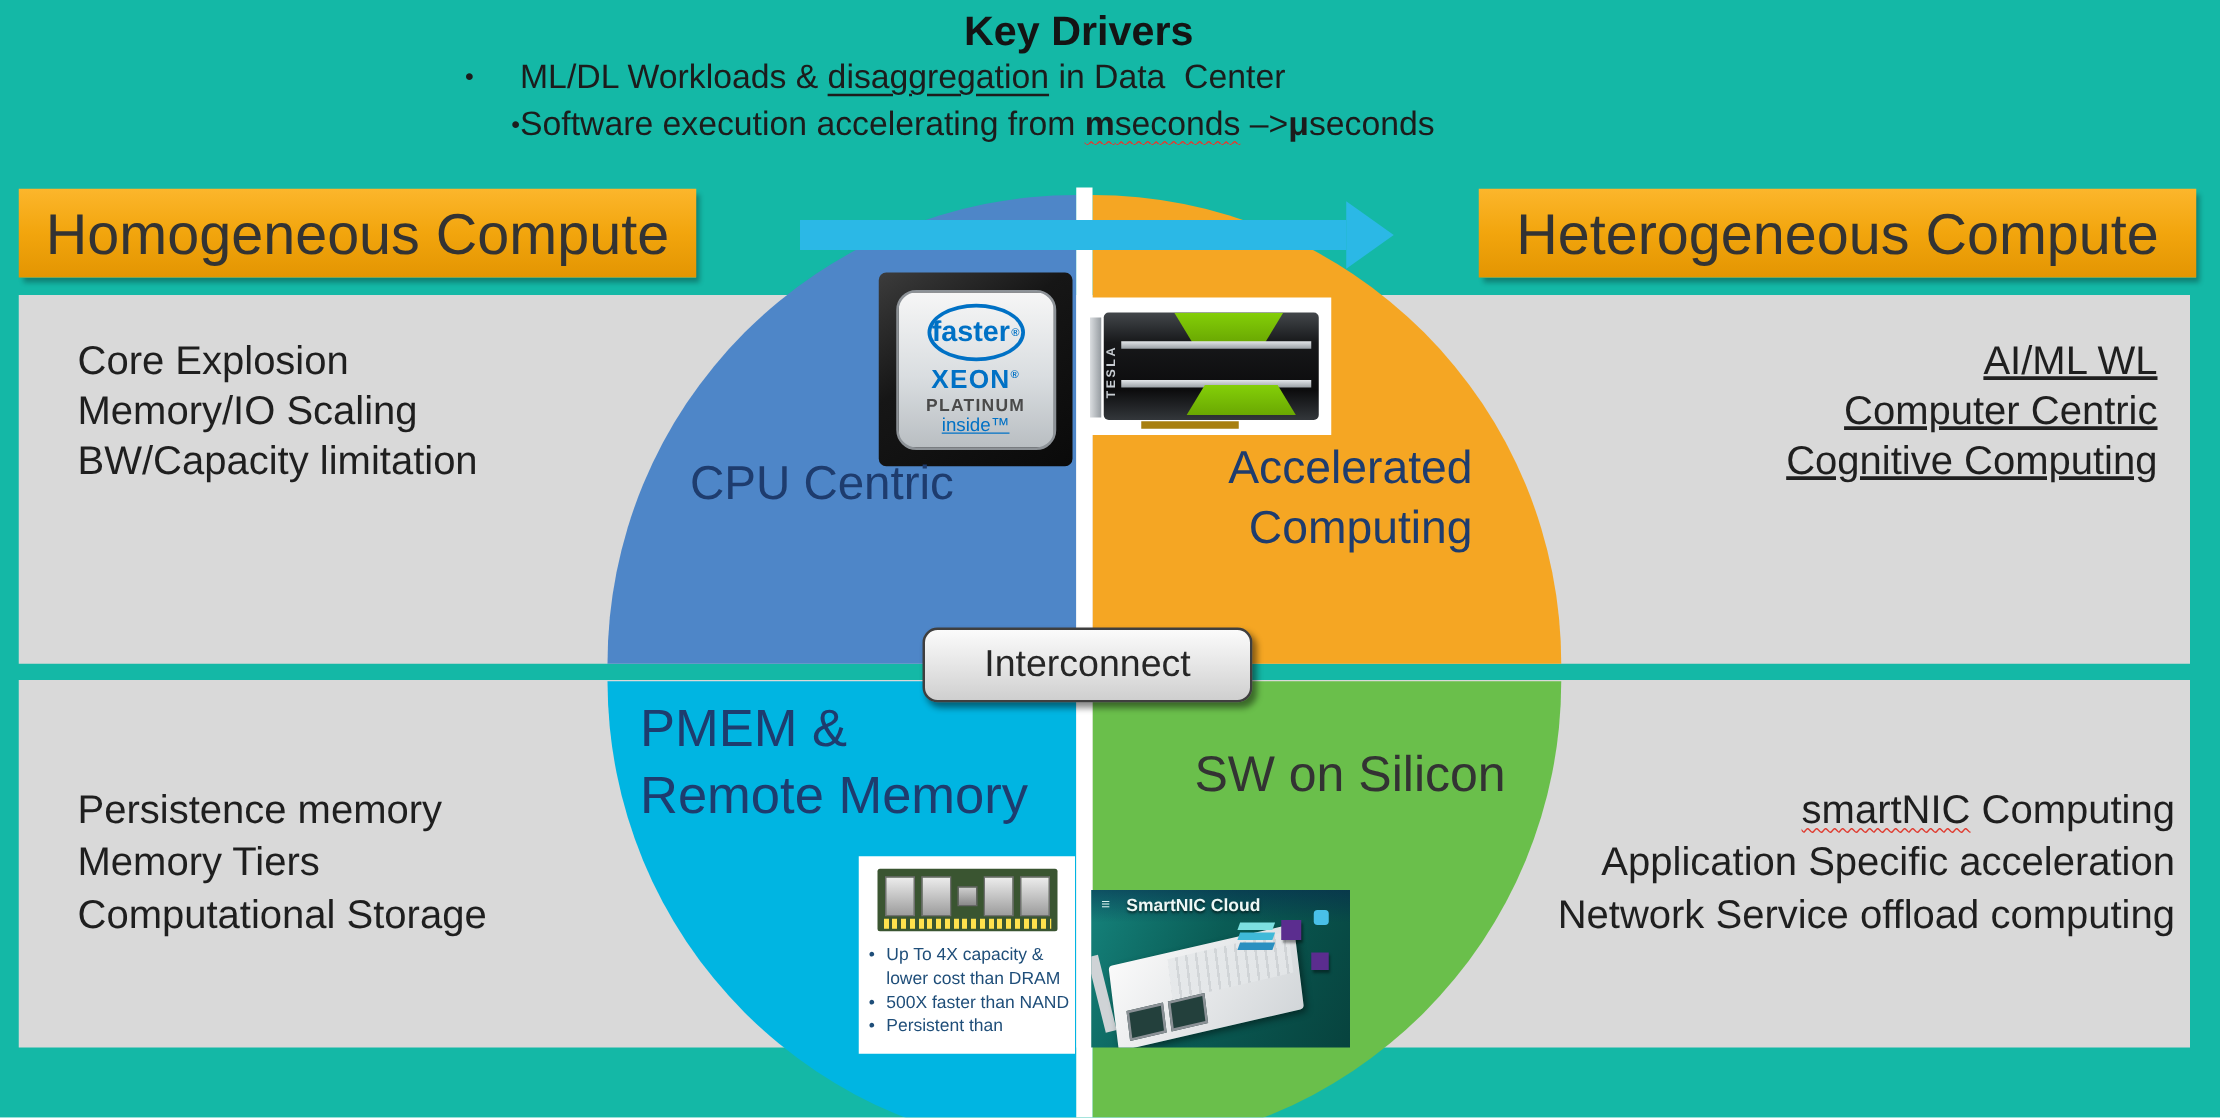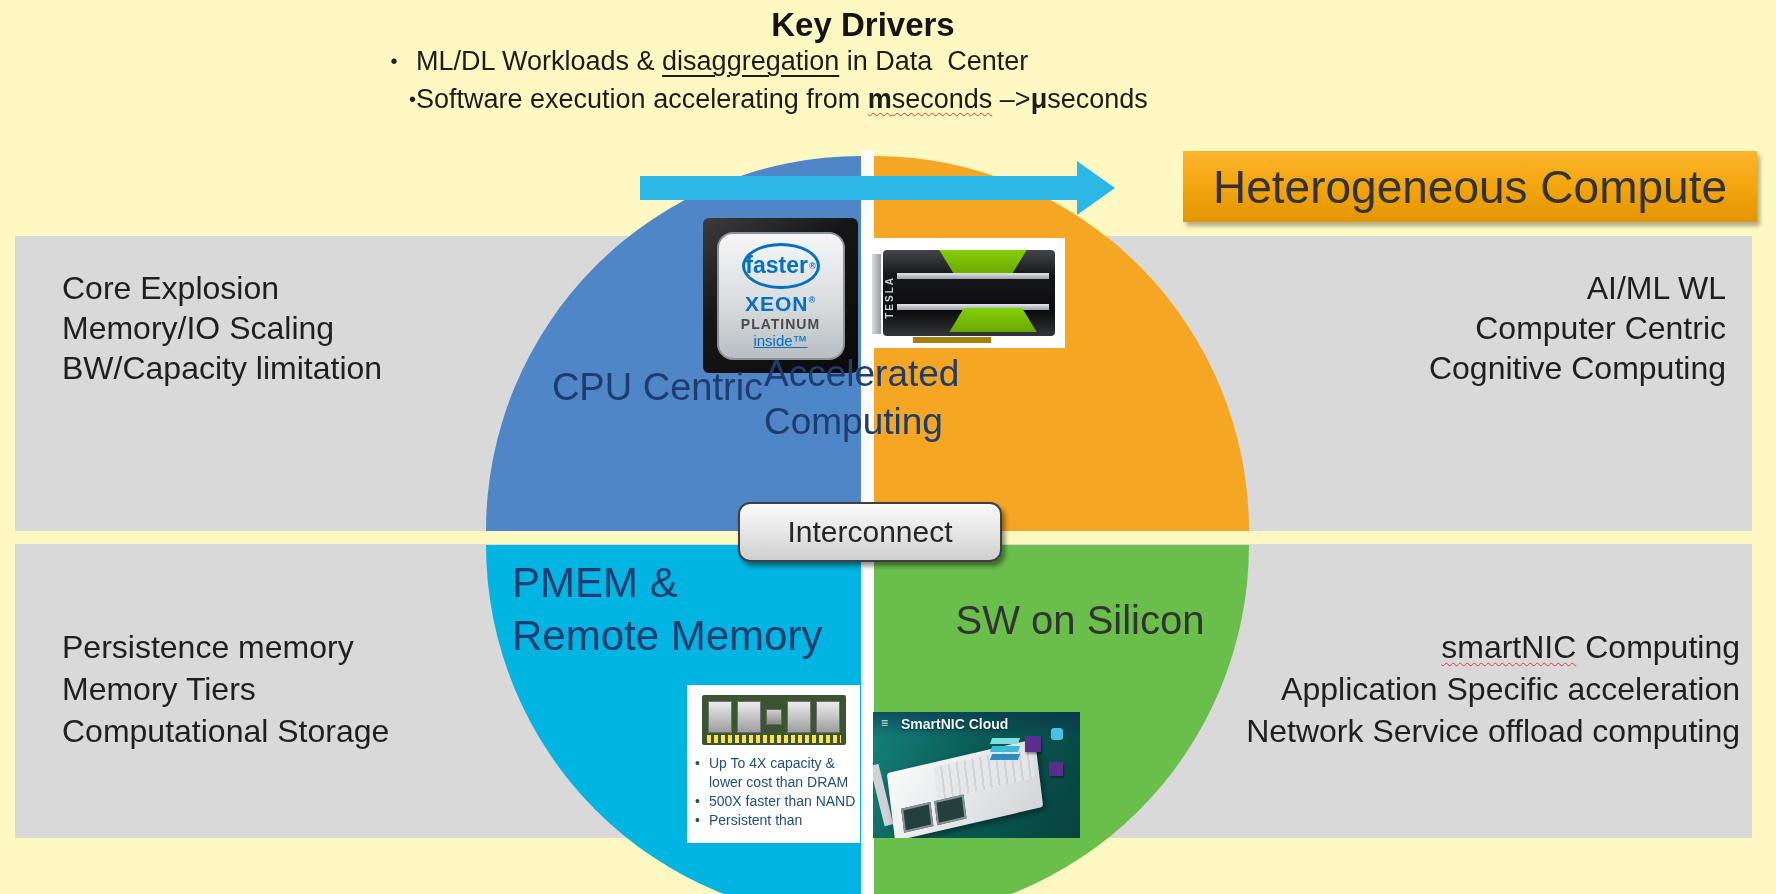--- a/index.html
+++ b/index.html
@@ -1,16 +1,16 @@
 <!DOCTYPE html>
 <html><head>
 <meta charset="utf-8">
 <style>
   html,body{margin:0;padding:0;background:#fff;}
-  #stage{position:relative;width:1776px;height:894px;background:#fef9c3;overflow:hidden;
+  #stage{position:relative;width:1776px;height:894px;background:#14b8a6;overflow:hidden;
          font-family:"Liberation Sans",sans-serif;color:#1a1a1a;}
   .abs{position:absolute;}
 
   
   .band{position:absolute;left:15px;width:1737px;background:#d9d9d9;z-index:1;}
   #band-top{top:236px;height:295px;}
   #band-bottom{top:544px;height:294px;}
 
   
   .quad{position:absolute;width:375px;height:375px;z-index:2;}
@@ -35,28 +35,28 @@
   #banner-right{left:1183px;width:574px;}
 
   
   #arrow-shaft{left:640px;top:176px;width:437px;height:24px;background:#2bb8e6;z-index:4;}
   #arrow-head{left:1077px;top:161px;width:0;height:0;border-left:38px solid #2bb8e6;
               border-top:27px solid transparent;border-bottom:27px solid transparent;z-index:4;}
 
   
   .panel{position:absolute;font-size:32px;color:#1f1f1f;line-height:40px;z-index:7;}
   #panel-tl{left:62px;top:268px;}
-  #panel-tr{top:268px;right:50px;text-align:right;}
+  #panel-tr{top:268px;right:50px;text-align:right;text-decoration:underline;}
   #panel-bl{left:62px;top:626px;line-height:42px;}
   #panel-br{top:626px;right:36px;text-align:right;line-height:42px;}
 
   
   .qlabel{position:absolute;z-index:7;color:#1e3c6e;}
   #label-cpu{left:470px;top:366px;width:375px;text-align:center;font-size:38px;}
-  #label-acc{left:764px;top:350px;width:350px;text-align:left;font-size:37px;line-height:48px;}
+  #label-acc{left:828px;top:350px;width:350px;text-align:right;font-size:37px;line-height:48px;}
   #label-pmem{left:512px;top:556px;font-size:42px;line-height:53px;}
   #label-sw{left:900px;top:598px;width:360px;text-align:center;font-size:40px;color:#333333;}
 
   
   #badge{left:738px;top:502px;width:260px;height:56px;z-index:8;border:2px solid #3f3f3f;border-radius:12px;
          background:linear-gradient(180deg,#fbfbfb 0%,#e8e8e8 45%,#cfcfcf 100%);
          box-shadow:3px 4px 5px rgba(0,0,0,0.45);display:flex;align-items:center;justify-content:center;
          font-size:30px;color:#262626;}
 
   
@@ -132,27 +132,30 @@
   <div class="band" id="band-top"></div>
   <div class="band" id="band-bottom"></div>
 
   <div class="quad" id="quad-blue"></div>
   <div class="quad" id="quad-orange"></div>
   <div class="quad" id="quad-cyan"></div>
   <div class="quad" id="quad-green"></div>
   <div class="abs" id="v-gap"></div>
 
   <div class="abs" id="title">Key Drivers</div>
-  <div class="bullet-row" style="top:46px;text-align:center;">
+  <div class="bullet-row" style="top:46px;">
     <span class="bullet-dot">•</span><span>ML/DL Workloads &amp; </span><span class="u-solid">disaggregation</span><span> in Data&nbsp; Center</span>
   </div>
   <div class="bullet-row" style="top:84px;text-align:right;">
     <span class="bullet-dot">•</span><span>Software execution accelerating from </span><span class="u-spell"><b>m</b><span>seconds</span></span><span> –&gt;</span><b>μ</b><span>seconds</span>
   </div>
 
+  <div class="banner" id="banner-left">
+    <span>Homogeneous Compute</span>
+  </div>
   <div class="banner" id="banner-right">
     <span>Heterogeneous Compute</span>
   </div>
 
   <div class="abs" id="arrow-shaft"></div>
   <div class="abs" id="arrow-head"></div>
 
   <div class="panel" id="panel-tl">
     <div>Core Explosion</div>
     <div>Memory/IO Scaling</div>

